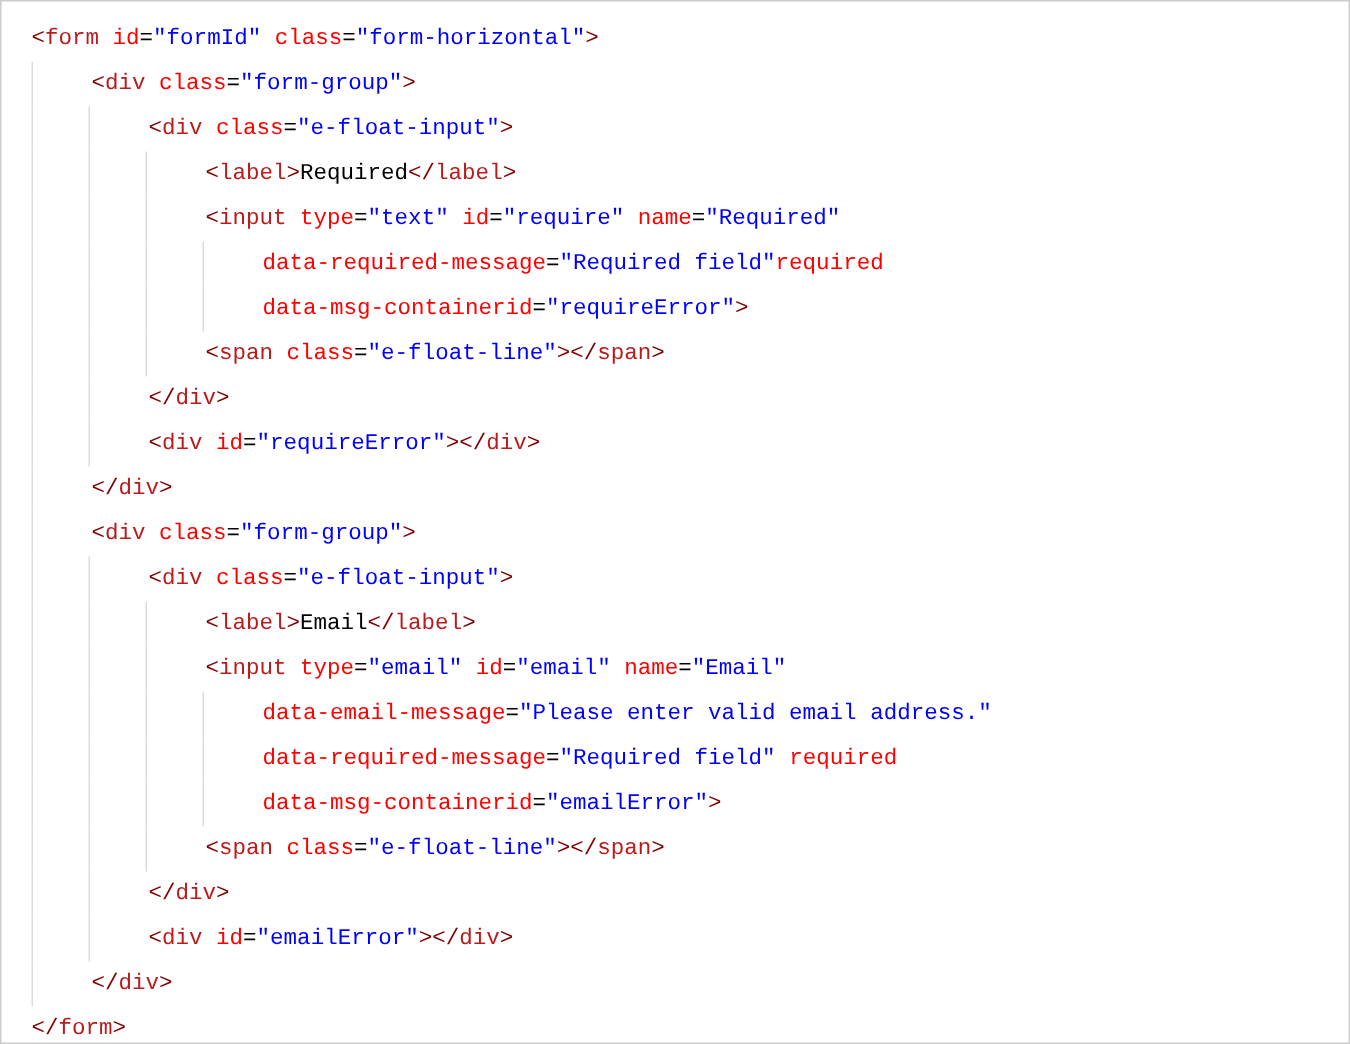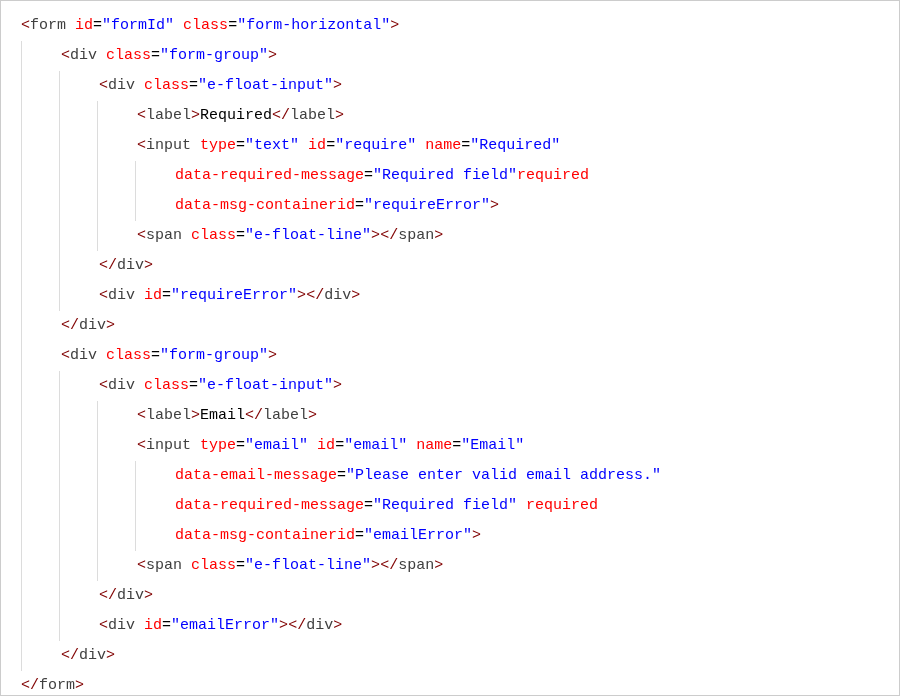--- a/index.html
+++ b/index.html
@@ -30,21 +30,21 @@
     width: 38px;
     border-left: 1px solid #dcdcdc;
     height: 30px;
     vertical-align: top;
   }
   .content {
     display: inline;
     vertical-align: top;
   }   
   .brk    { color: #800000; }   
-  .name   { color: #404040; }   
+  .name   { color: #b91c1c; }   
   .attr   { color: #ff0000; }   
   .val    { color: #0000ff; }   
   .txt    { color: #000; }      
 </style>
 </head>
 <body>
 
 <div class="code-container" id="code"><div class="line"><span class="guide-stack"></span><span class="content" style="padding-left: 0px;"><span class="brk">&lt;</span><span class="name">form</span><span class="txt"> </span><span class="attr">id</span><span class="txt">=</span><span class="val">"formId"</span><span class="txt"> </span><span class="attr">class</span><span class="txt">=</span><span class="val">"form-horizontal"</span><span class="brk">&gt;</span></span></div><div class="line"><span class="guide-stack"><span class="guide"></span></span><span class="content" style="padding-left: 2px;"><span class="brk">&lt;</span><span class="name">div</span><span class="txt"> </span><span class="attr">class</span><span class="txt">=</span><span class="val">"form-group"</span><span class="brk">&gt;</span></span></div><div class="line"><span class="guide-stack"><span class="guide"></span><span class="guide"></span></span><span class="content" style="padding-left: 2px;"><span class="brk">&lt;</span><span class="name">div</span><span class="txt"> </span><span class="attr">class</span><span class="txt">=</span><span class="val">"e-float-input"</span><span class="brk">&gt;</span></span></div><div class="line"><span class="guide-stack"><span class="guide"></span><span class="guide"></span><span class="guide"></span></span><span class="content" style="padding-left: 2px;"><span class="brk">&lt;</span><span class="name">label</span><span class="brk">&gt;</span><span class="txt">Required</span><span class="brk">&lt;/</span><span class="name">label</span><span class="brk">&gt;</span></span></div><div class="line"><span class="guide-stack"><span class="guide"></span><span class="guide"></span><span class="guide"></span></span><span class="content" style="padding-left: 2px;"><span class="brk">&lt;</span><span class="name">input</span><span class="txt"> </span><span class="attr">type</span><span class="txt">=</span><span class="val">"text"</span><span class="txt"> </span><span class="attr">id</span><span class="txt">=</span><span class="val">"require"</span><span class="txt"> </span><span class="attr">name</span><span class="txt">=</span><span class="val">"Required"</span></span></div><div class="line"><span class="guide-stack"><span class="guide"></span><span class="guide"></span><span class="guide"></span><span class="guide"></span></span><span class="content" style="padding-left: 2px;"><span class="attr">data-required-message</span><span class="txt">=</span><span class="val">"Required field"</span><span class="attr">required</span></span></div><div class="line"><span class="guide-stack"><span class="guide"></span><span class="guide"></span><span class="guide"></span><span class="guide"></span></span><span class="content" style="padding-left: 2px;"><span class="attr">data-msg-containerid</span><span class="txt">=</span><span class="val">"requireError"</span><span class="brk">&gt;</span></span></div><div class="line"><span class="guide-stack"><span class="guide"></span><span class="guide"></span><span class="guide"></span></span><span class="content" style="padding-left: 2px;"><span class="brk">&lt;</span><span class="name">span</span><span class="txt"> </span><span class="attr">class</span><span class="txt">=</span><span class="val">"e-float-line"</span><span class="brk">&gt;</span><span class="brk">&lt;/</span><span class="name">span</span><span class="brk">&gt;</span></span></div><div class="line"><span class="guide-stack"><span class="guide"></span><span class="guide"></span></span><span class="content" style="padding-left: 2px;"><span class="brk">&lt;/</span><span class="name">div</span><span class="brk">&gt;</span></span></div><div class="line"><span class="guide-stack"><span class="guide"></span><span class="guide"></span></span><span class="content" style="padding-left: 2px;"><span class="brk">&lt;</span><span class="name">div</span><span class="txt"> </span><span class="attr">id</span><span class="txt">=</span><span class="val">"requireError"</span><span class="brk">&gt;</span><span class="brk">&lt;/</span><span class="name">div</span><span class="brk">&gt;</span></span></div><div class="line"><span class="guide-stack"><span class="guide"></span></span><span class="content" style="padding-left: 2px;"><span class="brk">&lt;/</span><span class="name">div</span><span class="brk">&gt;</span></span></div><div class="line"><span class="guide-stack"><span class="guide"></span></span><span class="content" style="padding-left: 2px;"><span class="brk">&lt;</span><span class="name">div</span><span class="txt"> </span><span class="attr">class</span><span class="txt">=</span><span class="val">"form-group"</span><span class="brk">&gt;</span></span></div><div class="line"><span class="guide-stack"><span class="guide"></span><span class="guide"></span></span><span class="content" style="padding-left: 2px;"><span class="brk">&lt;</span><span class="name">div</span><span class="txt"> </span><span class="attr">class</span><span class="txt">=</span><span class="val">"e-float-input"</span><span class="brk">&gt;</span></span></div><div class="line"><span class="guide-stack"><span class="guide"></span><span class="guide"></span><span class="guide"></span></span><span class="content" style="padding-left: 2px;"><span class="brk">&lt;</span><span class="name">label</span><span class="brk">&gt;</span><span class="txt">Email</span><span class="brk">&lt;/</span><span class="name">label</span><span class="brk">&gt;</span></span></div><div class="line"><span class="guide-stack"><span class="guide"></span><span class="guide"></span><span class="guide"></span></span><span class="content" style="padding-left: 2px;"><span class="brk">&lt;</span><span class="name">input</span><span class="txt"> </span><span class="attr">type</span><span class="txt">=</span><span class="val">"email"</span><span class="txt"> </span><span class="attr">id</span><span class="txt">=</span><span class="val">"email"</span><span class="txt"> </span><span class="attr">name</span><span class="txt">=</span><span class="val">"Email"</span></span></div><div class="line"><span class="guide-stack"><span class="guide"></span><span class="guide"></span><span class="guide"></span><span class="guide"></span></span><span class="content" style="padding-left: 2px;"><span class="attr">data-email-message</span><span class="txt">=</span><span class="val">"Please enter valid email address."</span></span></div><div class="line"><span class="guide-stack"><span class="guide"></span><span class="guide"></span><span class="guide"></span><span class="guide"></span></span><span class="content" style="padding-left: 2px;"><span class="attr">data-required-message</span><span class="txt">=</span><span class="val">"Required field"</span><span class="txt"> </span><span class="attr">required</span></span></div><div class="line"><span class="guide-stack"><span class="guide"></span><span class="guide"></span><span class="guide"></span><span class="guide"></span></span><span class="content" style="padding-left: 2px;"><span class="attr">data-msg-containerid</span><span class="txt">=</span><span class="val">"emailError"</span><span class="brk">&gt;</span></span></div><div class="line"><span class="guide-stack"><span class="guide"></span><span class="guide"></span><span class="guide"></span></span><span class="content" style="padding-left: 2px;"><span class="brk">&lt;</span><span class="name">span</span><span class="txt"> </span><span class="attr">class</span><span class="txt">=</span><span class="val">"e-float-line"</span><span class="brk">&gt;</span><span class="brk">&lt;/</span><span class="name">span</span><span class="brk">&gt;</span></span></div><div class="line"><span class="guide-stack"><span class="guide"></span><span class="guide"></span></span><span class="content" style="padding-left: 2px;"><span class="brk">&lt;/</span><span class="name">div</span><span class="brk">&gt;</span></span></div><div class="line"><span class="guide-stack"><span class="guide"></span><span class="guide"></span></span><span class="content" style="padding-left: 2px;"><span class="brk">&lt;</span><span class="name">div</span><span class="txt"> </span><span class="attr">id</span><span class="txt">=</span><span class="val">"emailError"</span><span class="brk">&gt;</span><span class="brk">&lt;/</span><span class="name">div</span><span class="brk">&gt;</span></span></div><div class="line"><span class="guide-stack"><span class="guide"></span></span><span class="content" style="padding-left: 2px;"><span class="brk">&lt;/</span><span class="name">div</span><span class="brk">&gt;</span></span></div><div class="line"><span class="guide-stack"></span><span class="content" style="padding-left: 0px;"><span class="brk">&lt;/</span><span class="name">form</span><span class="brk">&gt;</span></span></div></div>
 
 </body></html>

